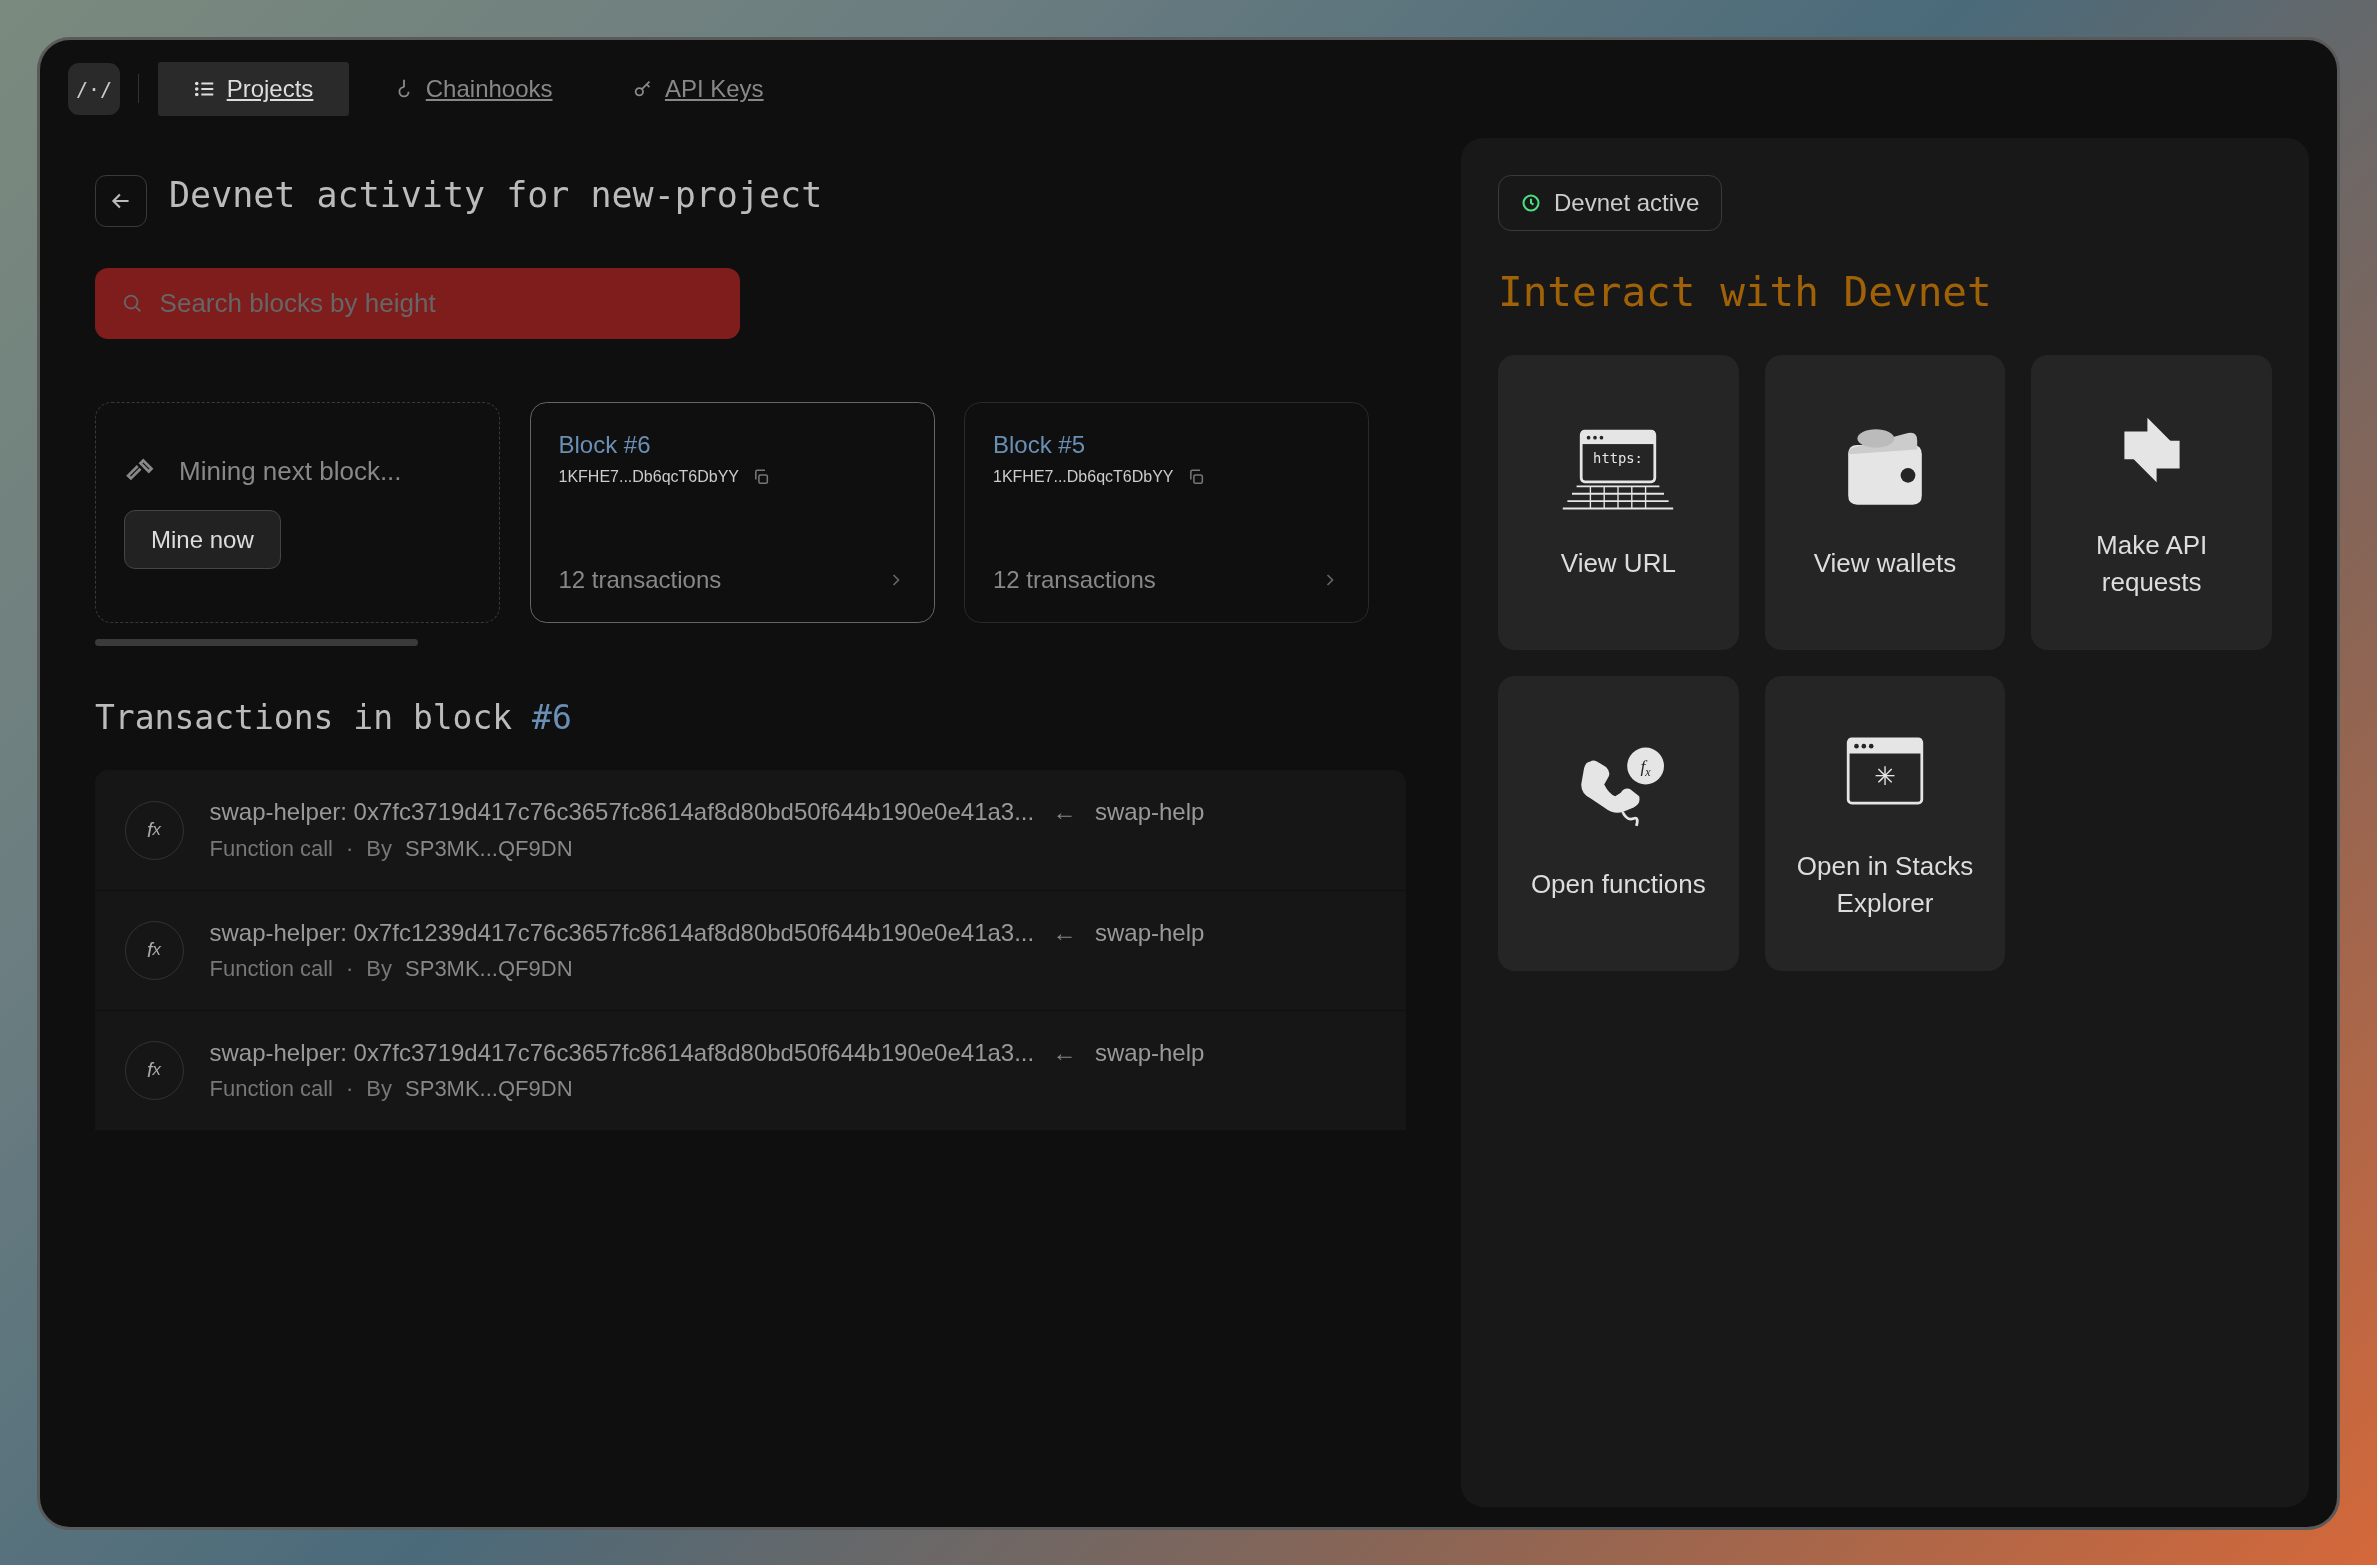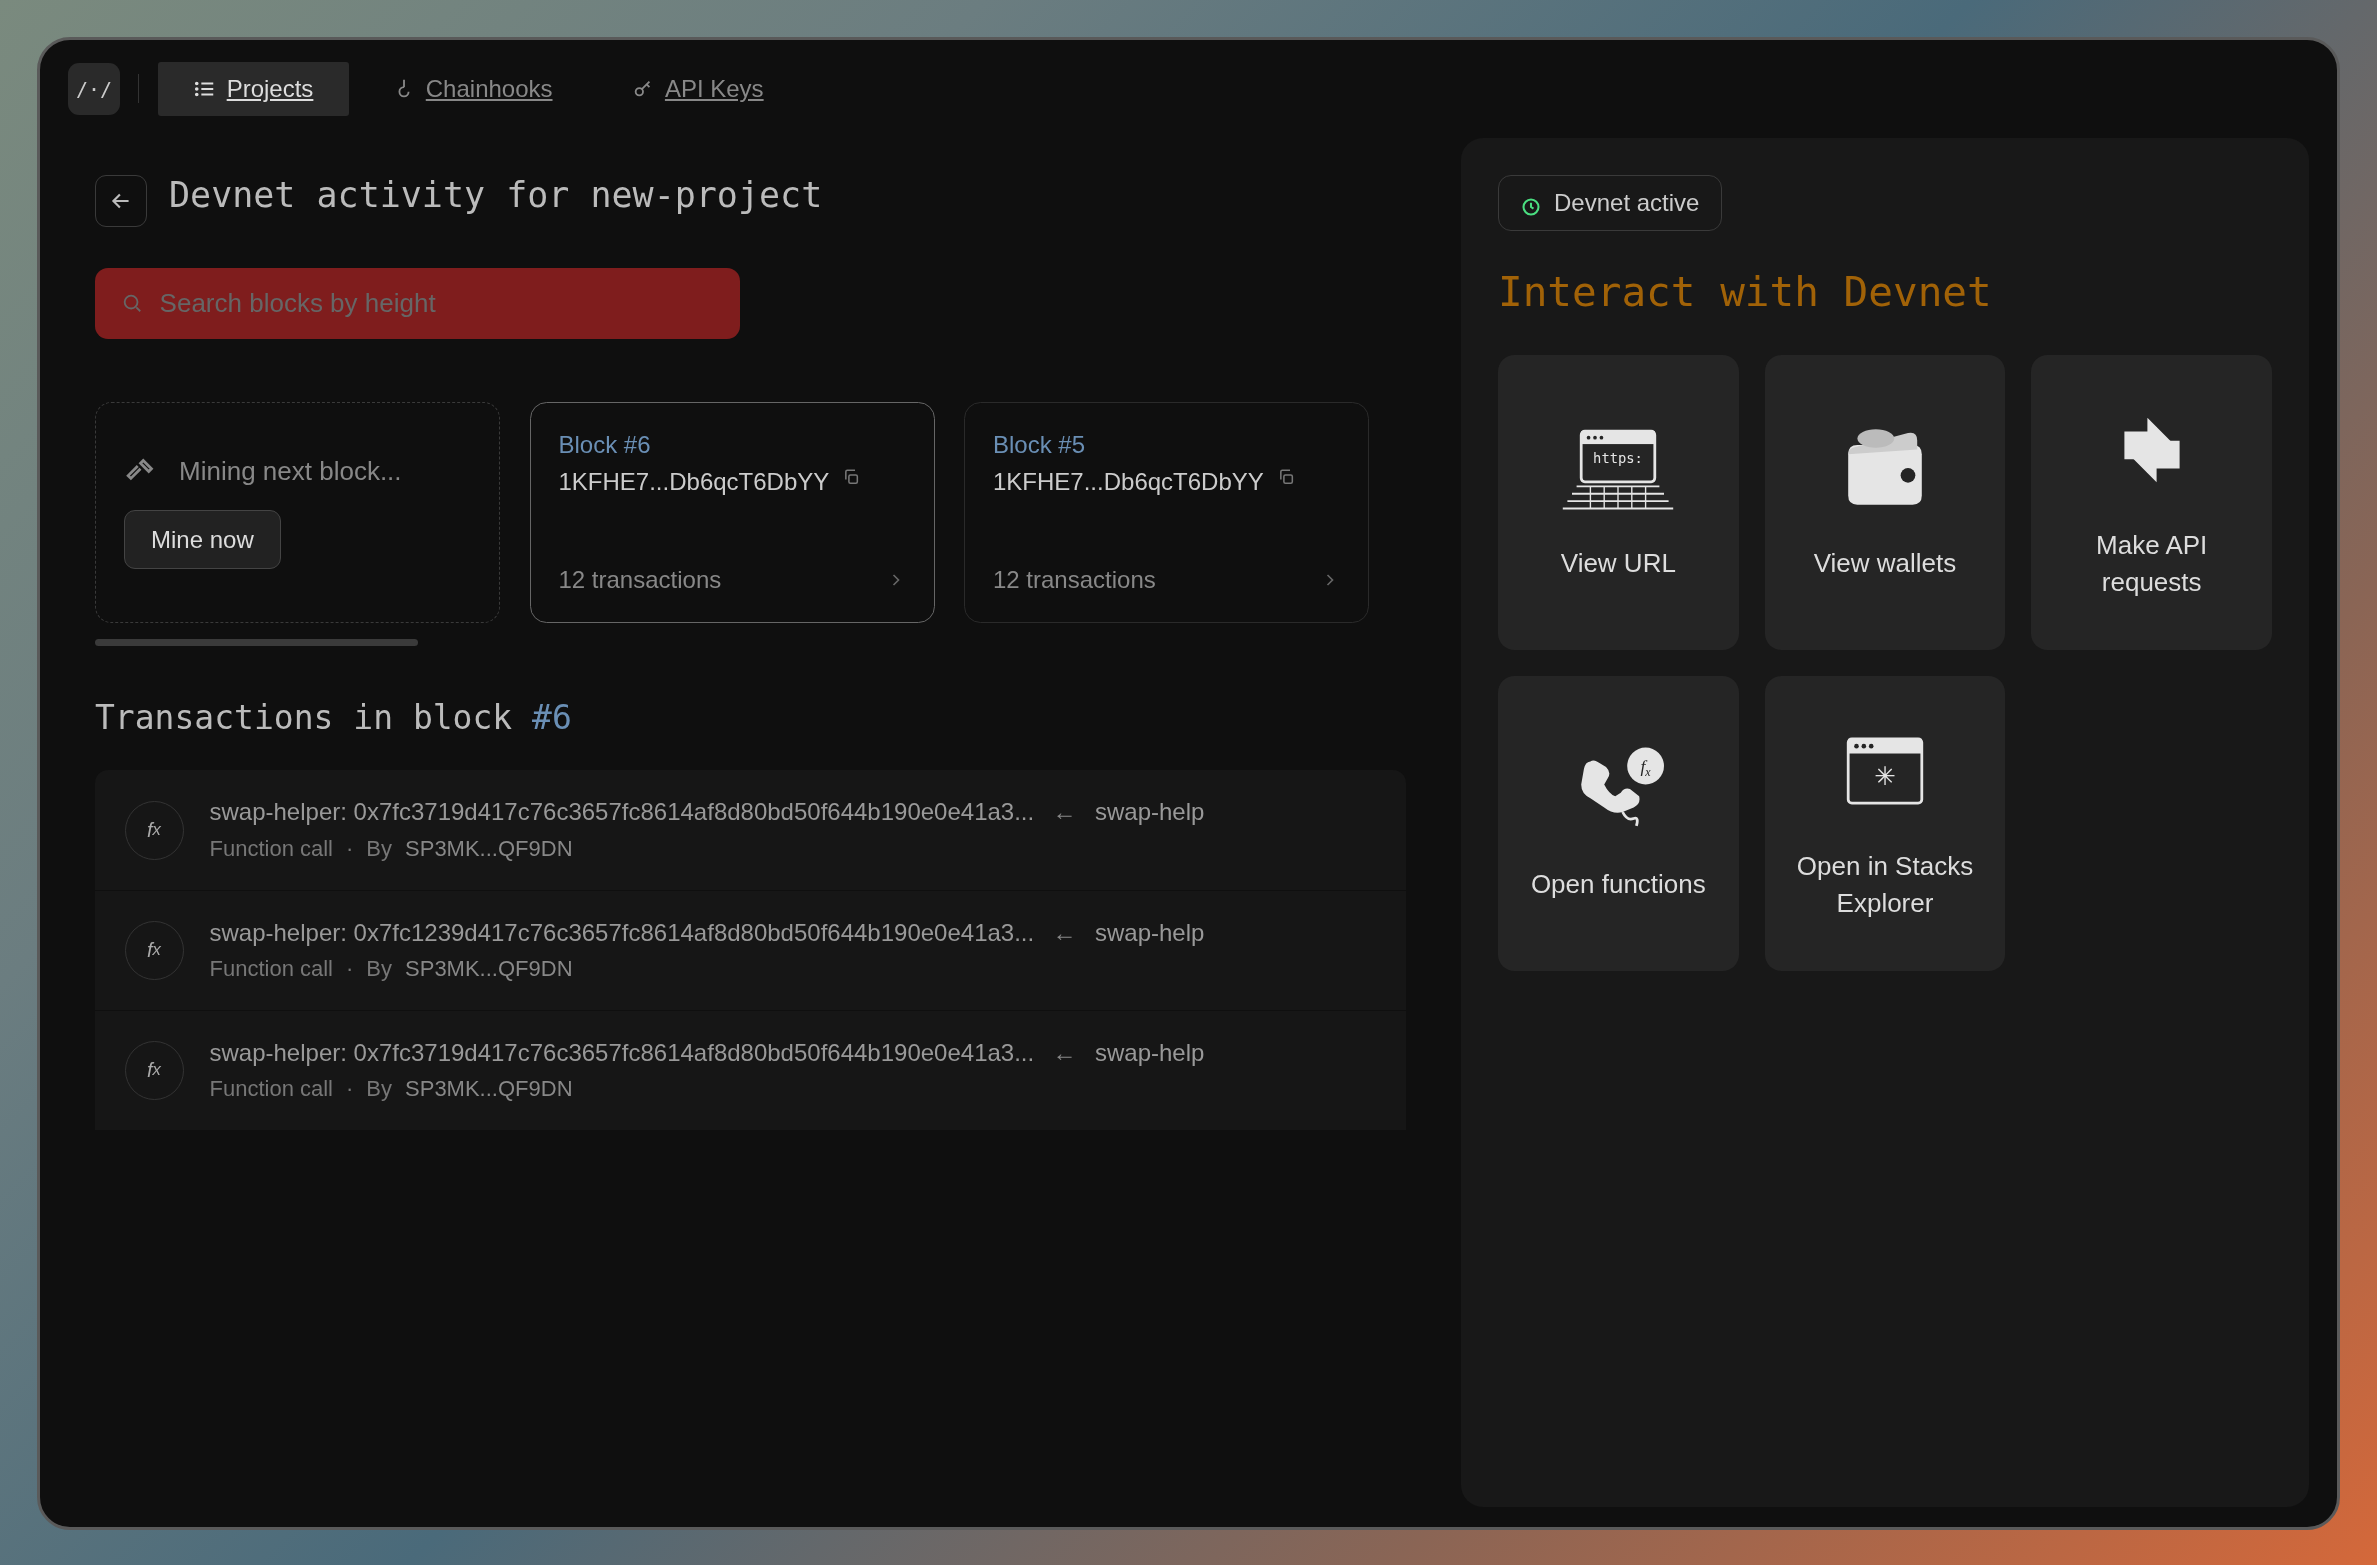--- a/index.html
+++ b/index.html
@@ -172,21 +172,21 @@
   .block-card.selected {
     border: 1.8px solid #666;
   }
   .block-title {
     color: #6a8fb5;
     font-size: 24px;
     margin-bottom: 9.2px;
   }
   .block-hash {
     color: #ccc;
-    font-size: 24px;
+    font-size: 16px;
     display: flex;
     align-items: flex-start;
     gap: 13px;
   }
   .copy-icon {
     width: 18.4px;
     height: 18.4px;
     color: #777;
     cursor: pointer;
   }
@@ -261,21 +261,21 @@
   .sidebar {
     width: 848px;
     background: #181818;
     border-radius: 22px;
     margin: 0 28px 22px 0;
     padding: 37px;
     flex-shrink: 0;
   }
   .status-pill {
     display: inline-flex;
-    align-items: flex-end;
+    align-items: center;
     gap: 13px;
     border: 0.9px solid #3a3a3a;
     border-radius: 13px;
     padding: 13px 22px;
     color: #ccc;
     font-size: 24px;
     margin-bottom: 37px;
   }
   .status-dot {
     width: 20px;

